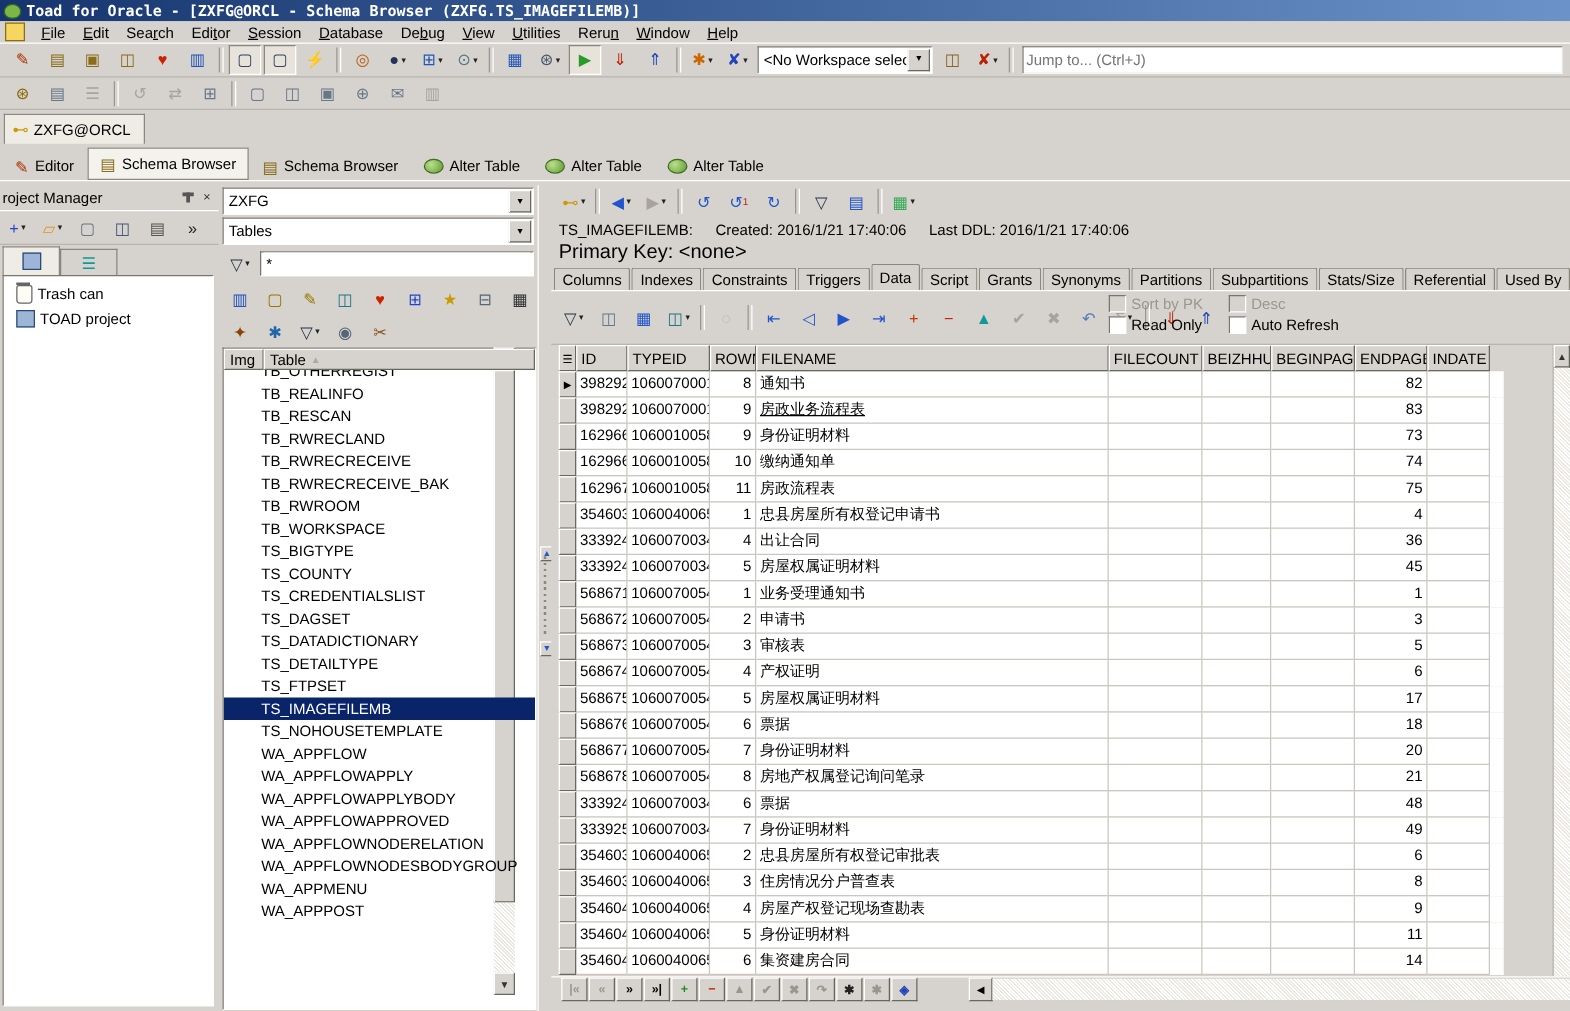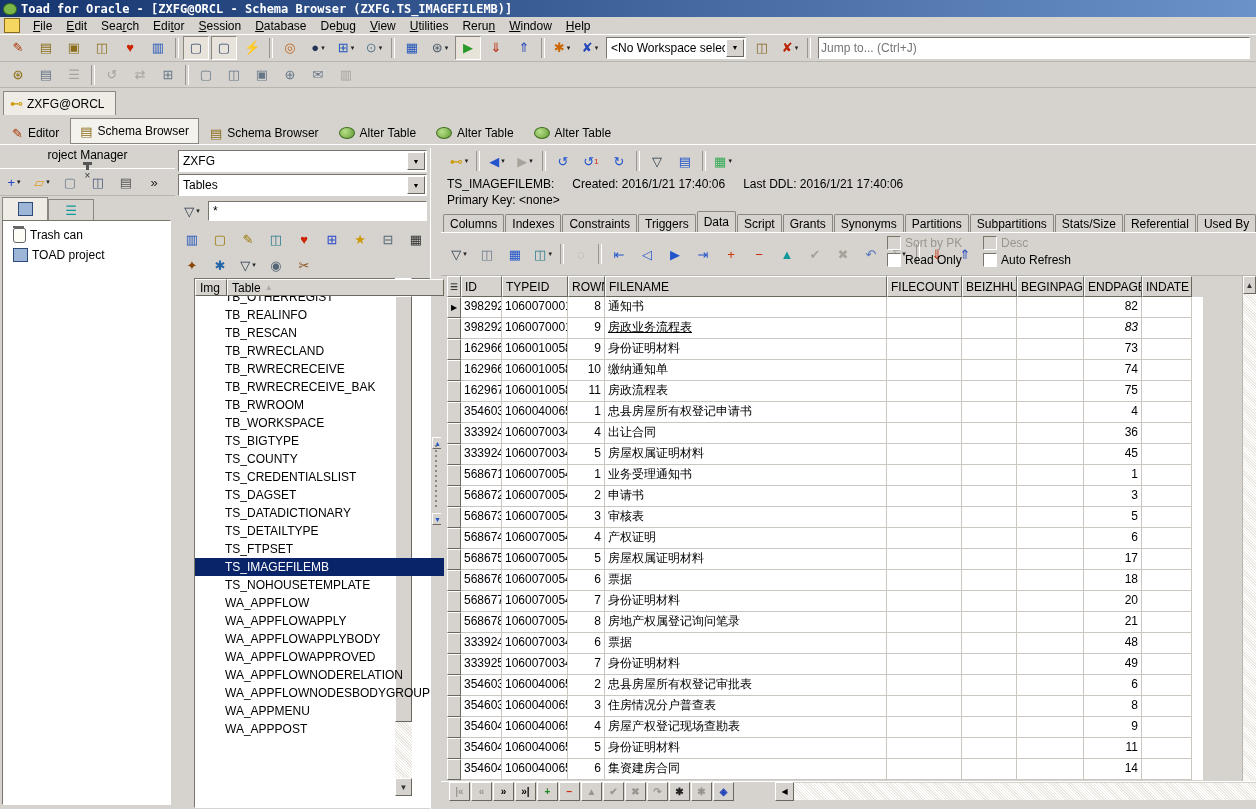--- a/index.html
+++ b/index.html
@@ -35,60 +35,60 @@
   
   #conn-row{position:absolute;left:0;top:88px;width:1256px;height:30px;background:#d6d3ce;}
   #conn-tab{position:absolute;left:3px;top:3px;height:23px;display:flex;align-items:center;gap:4px;padding:0 10px 0 6px;
             background:#efece5;border:1px solid #8a877f;border-bottom:none;font-size:12px;}
   #wintab-row{position:absolute;left:0;top:118px;width:1256px;height:27px;display:flex;align-items:flex-end;padding-left:2px;box-sizing:border-box;background:#d6d3ce;border-bottom:1px solid #fff;}
   .wintab{display:flex;align-items:center;gap:5px;height:22px;padding:0 9px;margin:0 1px;font-size:12px;white-space:nowrap;}
   .wintab.active{background:#f4f2ec;border:1px solid #8a877f;height:24px;}
   .toad{width:14px;height:10px;border-radius:50%;background:radial-gradient(circle at 35% 35%,#b9e08a,#5f9a33);border:1px solid #3c6b1c;}
   
   #pm-panel{position:absolute;left:0;top:148px;width:175px;height:661px;background:#d6d3ce;}
-  #pm-header{height:20px;display:flex;align-items:center;padding:0 2px;font-size:12px;flex-direction:column;}
+  #pm-header{height:20px;display:flex;align-items:center;padding:0 2px;font-size:12px;}
   #pm-header .sp{flex:1;}
   .mini-btn{width:15px;height:14px;display:flex;align-items:center;justify-content:center;font-size:10px;color:#333;}
   .pin{width:3px;height:8px;background:#555;position:relative;}
   .pin:before{content:"";position:absolute;left:-3px;top:0;width:9px;height:3px;background:#555;}
   #pm-toolbar{height:26px;display:flex;align-items:center;border-top:1px solid #fff;border-bottom:1px solid #b8b5ae;}
   #pm-tabs{height:24px;display:flex;align-items:flex-end;padding-left:2px;}
   .pm-tab{width:44px;height:20px;display:flex;align-items:center;justify-content:center;border:1px solid #8a877f;border-bottom:none;background:#d6d3ce;}
   .pm-tab.active{background:#efece5;height:22px;}
   #pm-tree{position:absolute;left:2px;top:72px;width:169px;height:585px;background:#fff;border:1px solid;border-color:#7a766e #fff #fff #7a766e;padding:4px 2px;box-sizing:border-box;}
   .tree-row{display:flex;align-items:center;gap:4px;height:20px;font-size:12px;padding-left:8px;}
   .trash-ic{width:11px;height:13px;background:#fdfdf6;border:1px solid #666;border-radius:2px 2px 3px 3px;position:relative;}
   .trash-ic:before{content:"";position:absolute;left:-1px;top:-3px;width:11px;height:2px;background:#666;}
   .proj-ic{width:13px;height:12px;background:#9db6d8;border:1px solid #2b4a77;}
   
   #sb-panel{position:absolute;left:175px;top:148px;width:255px;height:661px;background:#d6d3ce;}
   .sb-combo{margin:2px 3px;}
   #sb-filter{display:flex;align-items:center;margin:3px 3px;gap:2px;}
   #sb-filter input{flex:1;height:16px;border:none;outline:none;font-size:12px;background:#fff;font-family:"Liberation Sans",sans-serif;}
   .sb-icons{display:flex;align-items:center;height:26px;padding-left:3px;}
-  #list-wrap{position:absolute;left:19px;top:130px;width:249px;height:528px;background:#fff;border:1px solid;border-color:#7a766e #fff #fff #7a766e;overflow:hidden;}
+  #list-wrap{position:absolute;left:3px;top:130px;width:249px;height:528px;background:#fff;border:1px solid;border-color:#7a766e #fff #fff #7a766e;overflow:hidden;}
   #list-header{display:flex;height:17px;position:relative;z-index:2;}
   .lh-cell{background:#d6d3ce;border:1px solid;border-color:#fff #6a675f #6a675f #fff;font-size:12px;padding:0 4px;display:flex;align-items:center;gap:4px;box-sizing:border-box;}
   #list-body{margin-top:-8px;position:relative;z-index:1;}
   .list-row{display:flex;height:18px;align-items:center;font-size:12px;}
   .list-row .img-c{width:30px;flex:0 0 auto;}
   .list-row.sel{background:#0a246a;color:#fff;}
   #list-vscroll{position:absolute;right:18px;top:130px;width:17px;height:528px;}
   .sbar-btn{height:16px;display:flex;align-items:center;justify-content:center;font-size:8px;color:#333;}
   .sbar-thumb{background:#d6d3ce;border:1px solid;border-color:#fff #6a675f #6a675f #fff;}
   .sbar-track{background:repeating-linear-gradient(45deg,#fff 0 1px,#e9e6e0 1px 2px);}
   
   #splitter{position:absolute;left:430px;top:148px;width:11px;height:661px;background:#d6d3ce;border-left:1px solid #fff;}
   #splitter .arr{position:absolute;left:1px;width:9px;height:10px;font-size:7px;color:#2255cc;display:flex;align-items:center;justify-content:center;}
   #splitter .dots{position:absolute;left:4px;top:297px;width:2px;height:64px;background:repeating-linear-gradient(#8a877f 0 2px,transparent 2px 5px);}
   
   #detail{position:absolute;left:441px;top:148px;width:815px;height:661px;background:#d6d3ce;}
   #detail-toolbar{height:26px;display:flex;align-items:center;padding-left:4px;}
   #info1{height:19px;display:flex;align-items:center;gap:18px;padding-left:6px;font-size:12px;}
-  #info2{height:18px;display:flex;align-items:flex-start;padding-left:6px;font-size:12px;}
+  #info2{height:18px;display:flex;align-items:flex-end;padding-left:6px;font-size:16px;}
   #dtab-row{height:21px;display:flex;align-items:flex-end;padding-left:2px;border-bottom:1px solid #fff;}
   .dtab{height:17px;display:flex;align-items:center;padding:0 6px;margin-right:1px;border:1px solid #8a877f;border-bottom:none;border-radius:2px 2px 0 0;background:#d6d3ce;font-size:12px;white-space:nowrap;}
   .dtab.active{height:20px;background:#d6d3ce;font-size:12px;position:relative;z-index:2;}
   #data-toolbar{height:42px;display:flex;align-items:center;padding-left:4px;position:relative;border-bottom:1px solid #b8b5ae;}
   #cbx-grid{position:absolute;left:446px;top:3px;display:grid;grid-template-columns:92px auto;grid-row-gap:3px;grid-column-gap:4px;}
   .cbx-item{display:flex;align-items:center;gap:4px;font-size:12px;}
   .cbx{width:12px;height:12px;background:#fff;border:1px solid;border-color:#7a766e #fff #fff #7a766e;flex:0 0 auto;}
   .cbx-item.disabled{color:#9a968f;}
   .cbx-item.disabled .cbx{background:#d6d3ce;}
   
@@ -724,21 +724,21 @@
         </div>
         <div class="grow">
           <span class="gsel" style="width: 14px;"></span>
           <span class="gcell r" style="width: 41px;">3982925</span>
           <span class="gcell r" style="width: 66px;">1060070001</span>
           <span class="gcell r" style="width: 37px;">9</span>
           <span class="gcell l" style="width: 282px; text-decoration: underline;">房政业务流程表</span>
           <span class="gcell r" style="width: 75px;"></span>
           <span class="gcell r" style="width: 55px;"></span>
           <span class="gcell r" style="width: 67px;"></span>
-          <span class="gcell r" style="width: 58px; font-style: italic;">83</span>
+          <span class="gcell r" style="width: 58px;">83</span>
           <span class="gcell l" style="width: 50px;"></span>
         </div>
         <div class="grow">
           <span class="gsel" style="width: 14px;"></span>
           <span class="gcell r" style="width: 41px;">1629668</span>
           <span class="gcell r" style="width: 66px;">1060010058</span>
           <span class="gcell r" style="width: 37px;">9</span>
           <span class="gcell l" style="width: 282px;">身份证明材料</span>
           <span class="gcell r" style="width: 75px;"></span>
           <span class="gcell r" style="width: 55px;"></span>

